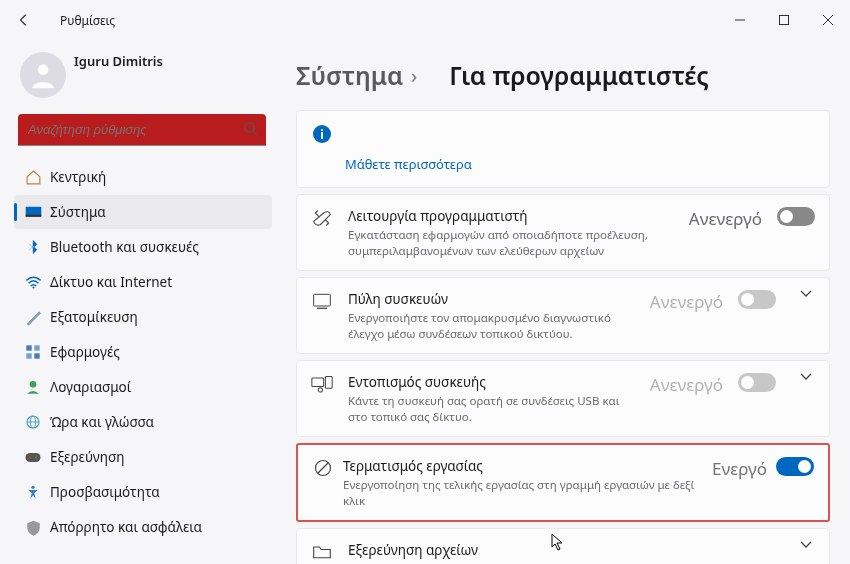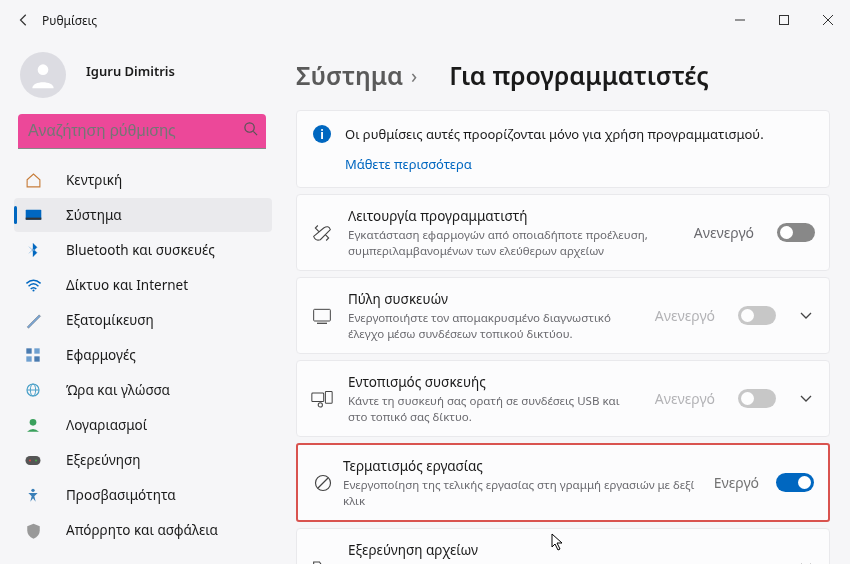--- a/index.html
+++ b/index.html
@@ -10,59 +10,59 @@
     height: 564px;
     overflow: hidden;
     color: #1a1a1a;
     font-size: 13px;
   }
   .titlebar {
     height: 40px;
     display: flex;
     align-items: center;
     padding: 0 0 0 16px;
-    gap: 10px;
+    gap: 28px;
   }
   .titlebar .back { width: 16px; height: 16px; display:flex; align-items:center; justify-content:center; cursor:pointer;}
   .titlebar .title { font-size: 12px; }
   .win-controls { margin-left: auto; display:flex; gap:0; }
   .win-btn { width:44px; height:32px; display:flex; align-items:center; justify-content:center; cursor:pointer; }
   .content { display:flex; height: 524px; }
   .sidebar { width: 280px; padding: 12px 8px 0 14px; flex-shrink:0; }
-  .user { display:flex; align-items:flex-end; gap:20px; padding: 0 6px 16px 6px; }
+  .user { display:flex; align-items:flex-start; gap:8px; padding: 0 6px 16px 6px; }
   .avatar { width:46px; height:46px; border-radius:50%; background:#dcdce2; display:flex; align-items:center; justify-content:center; }
   .avatar svg { fill:#fff; }
   .user-name { font-weight:600; font-size:13px; }
   .user-sub { font-size:11px; color:#888; background:#e8e8ea; display:inline-block; margin-top:3px; filter: blur(0.5px); letter-spacing:1px;}
   .search-wrap { position:relative; margin: 0 6px 14px 4px; }
-  .search { width:100%; padding:8px 30px 8px 10px; border:none; border-bottom:1px solid #888; background:#ec4899; border-radius:4px 4px 0 0; font-size:16px; outline:none;}
+  .search { width:100%; padding:8px 30px 8px 10px; border:none; border-bottom:1px solid #888; background:#b91c1c; border-radius:4px 4px 0 0; font-size:13px; outline:none;font-style:italic;}
   .search-icon { position:absolute; right:8px; top:7px; }
   .nav { display:flex; flex-direction:column; gap:1px; }
-  .nav-item { display:flex; align-items:center; gap:24px; padding:8px 10px; border-radius:4px; cursor:pointer; font-size:13.5px;}
+  .nav-item { display:flex; align-items:center; gap:8px; padding:8px 10px; border-radius:4px; cursor:pointer; font-size:13.5px;}
   .nav-item.active { background:#eaeaed; position:relative;}
   .nav-item.active::before { content:''; position:absolute; left:0; top:8px; bottom:8px; width:3px; background:#0067c0; border-radius:2px; }
   .nav-icon { width:18px; height:18px; display:flex; align-items:center; justify-content:center; flex-shrink:0;}
   .main { flex:1; padding: 18px 20px 0 16px; overflow-y:auto; }
   .breadcrumb { display:flex; align-items:center; gap:8px; margin-bottom:18px; }
   .breadcrumb .root { font-size:25px; font-weight:600; color:#5a5a5a; }
   .breadcrumb .sep { font-size:20px; color:#777; }
   .breadcrumb .leaf { font-size:25px; font-weight:600;margin-left:24px; }
   .card { background:#fcfcfd; border:1px solid #e9e9ec; border-radius:4px; margin-bottom:6px; }
   .info-card { padding:14px 16px 14px 16px; display:flex; flex-direction:column;}
   .info-row { display:flex; align-items:center; gap:14px; }
   .info-icon { width:18px; height:18px; border-radius:50%; background:#0067c0; display:flex; align-items:center; justify-content:center; color:#fff; font-size:12px; font-weight:700; flex-shrink:0;}
   .info-text { font-size:13px; }
   .info-link { color:#0067c0; font-size:13px; cursor:pointer; margin-left:32px; margin-top:12px;}
-  .setting { padding:12px 14px; display:flex; align-items:center; gap:15px; }
+  .setting { padding:12px 14px; display:flex; align-items:flex-start; gap:15px; }
   .setting.highlight { border:2.5px solid #d9534f; border-radius:3px; margin-bottom:6px; background:#fcfcfd;}
   .setting-icon { width:22px; height:22px; flex-shrink:0; display:flex; align-items:center; justify-content:center; }
   .setting-body { flex:1; min-width:0; }
   .setting-title { font-size:13.5px; margin-bottom:2px; }
   .setting-desc { font-size:11.5px; color:#6a6a6f; line-height:1.35; }
-  .setting-status { font-size:14px; color:#6a6a6f; margin-right:8px; white-space:nowrap;}
+  .setting-status { font-size:17px; color:#6a6a6f; white-space:nowrap;}
   .setting-status.active { color:#737373; }
   .toggle { width:38px; height:19px; border-radius:20px; background:#888; position:relative; flex-shrink:0; cursor:pointer;}
   .toggle::after { content:''; position:absolute; width:13px; height:13px; background:#fff; border-radius:50%; top:3px; left:3px;}
   .toggle.on { background:#0067c0;}
   .toggle.on::after { left:auto; right:3px;}
   .toggle.disabled { opacity:0.45; }
   .chev { width:18px; display:flex; align-items:center; justify-content:center; flex-shrink:0; cursor:pointer; margin-left:6px;}
   .cursor-arrow { position:absolute; pointer-events:none; }
 </style>
 </head>
@@ -167,35 +167,35 @@
               <rect x="14" y="2" width="8" height="8" fill="#6fa0d0"></rect>
               <rect x="2" y="14" width="8" height="8" fill="#6fa0d0"></rect>
               <rect x="14" y="14" width="8" height="8" fill="#4a7bb0"></rect>
             </svg>
           </span>
         <span>Εφαρμογές</span>
       </div>
       <div class="nav-item">
         <span class="nav-icon">
             <svg width="16" height="16" viewBox="0 0 24 24">
+              <circle cx="12" cy="8" r="5" fill="#3aa05c"></circle>
+              <path d="M3 22 Q12 14 21 22 Z" fill="#3aa05c"></path>
+            </svg>
+          </span>
+        <span>Λογαριασμοί</span>
+      </div>
+      <div class="nav-item">
+        <span class="nav-icon">
+            <svg width="16" height="16" viewBox="0 0 24 24">
               <circle cx="12" cy="12" r="9" fill="none" stroke="#4aa0c8" stroke-width="1.8"></circle>
               <ellipse cx="12" cy="12" rx="4" ry="9" fill="none" stroke="#4aa0c8" stroke-width="1.5"></ellipse>
               <line x1="3" y1="12" x2="21" y2="12" stroke="#4aa0c8" stroke-width="1.5"></line>
             </svg>
           </span>
         <span>Ώρα και γλώσσα</span>
-      </div>
-      <div class="nav-item">
-        <span class="nav-icon">
-            <svg width="16" height="16" viewBox="0 0 24 24">
-              <circle cx="12" cy="8" r="5" fill="#3aa05c"></circle>
-              <path d="M3 22 Q12 14 21 22 Z" fill="#3aa05c"></path>
-            </svg>
-          </span>
-        <span>Λογαριασμοί</span>
       </div>
       <div class="nav-item">
         <span class="nav-icon">
             <svg width="18" height="13" viewBox="0 0 24 16">
               <rect x="2" y="2" width="20" height="12" rx="6" fill="#555"></rect>
               <circle cx="8" cy="8" r="1.3" fill="#d44"></circle>
               <circle cx="16" cy="8" r="1.3" fill="#4a4"></circle>
             </svg>
           </span>
         <span>Εξερεύνηση</span>
@@ -223,21 +223,20 @@
   <div class="main">
     <div class="breadcrumb">
       <span class="root">Σύστημα</span>
       <span class="sep">›</span>
       <span class="leaf">Για προγραμματιστές</span>
     </div>
 
     <div class="card info-card">
       <div class="info-row">
         <div class="info-icon">i</div>
-        <div class="info-text">Οι ρυθμίσεις αυτές προορίζονται μόνο για χρήση προγραμματισμού.</div>
       </div>
       <div class="info-link">Μάθετε περισσότερα</div>
     </div>
 
     <div class="card setting">
       <div class="setting-icon">
         <svg width="20" height="20" viewBox="0 0 24 24">
             <path d="M7 3 L4 6 L8 10 M16 14 L20 18 L17 21 M14 6 Q20 2 22 8 L10 20 Q4 22 2 16 Z" fill="none" stroke="#444" stroke-width="1.3"></path>
           </svg>
       </div>

